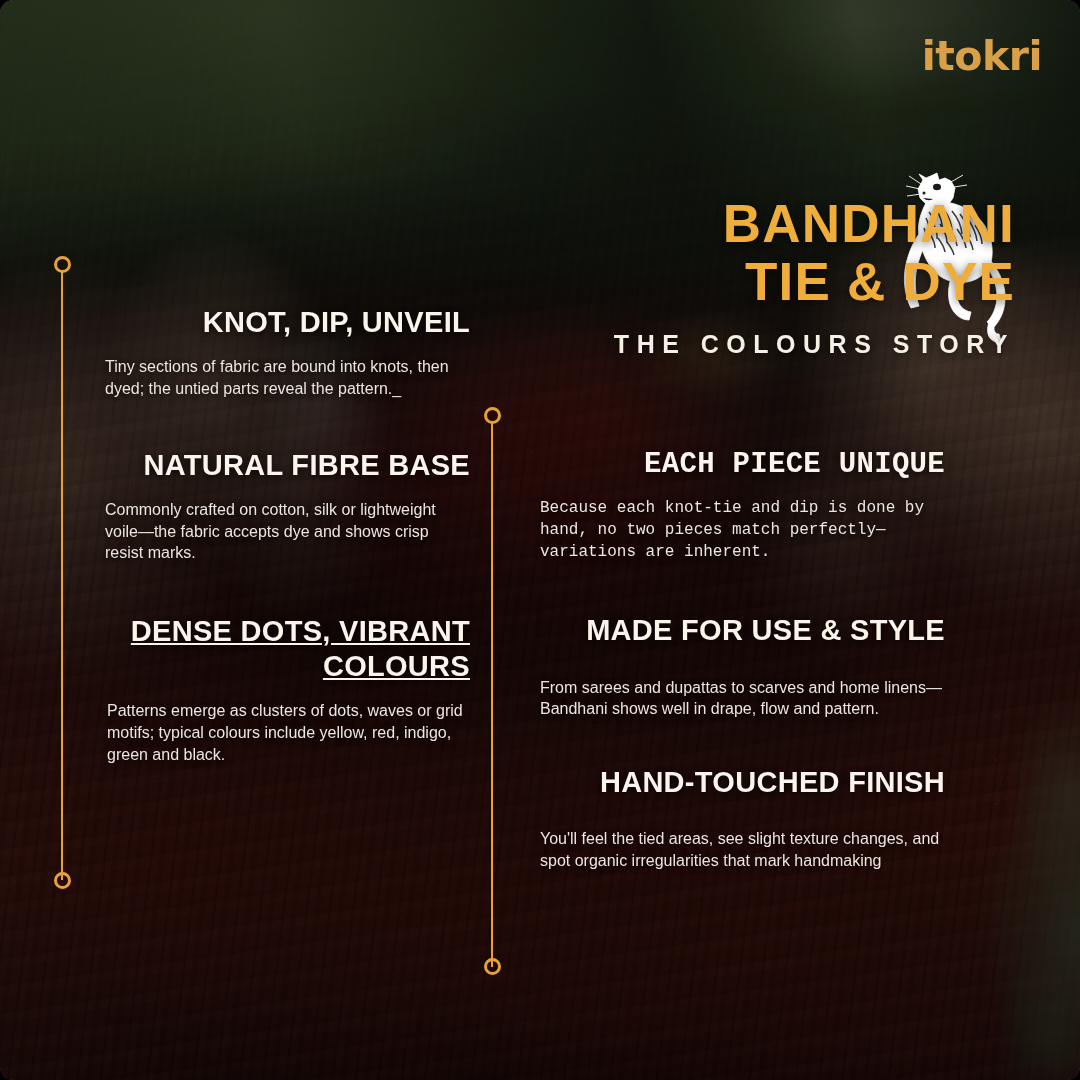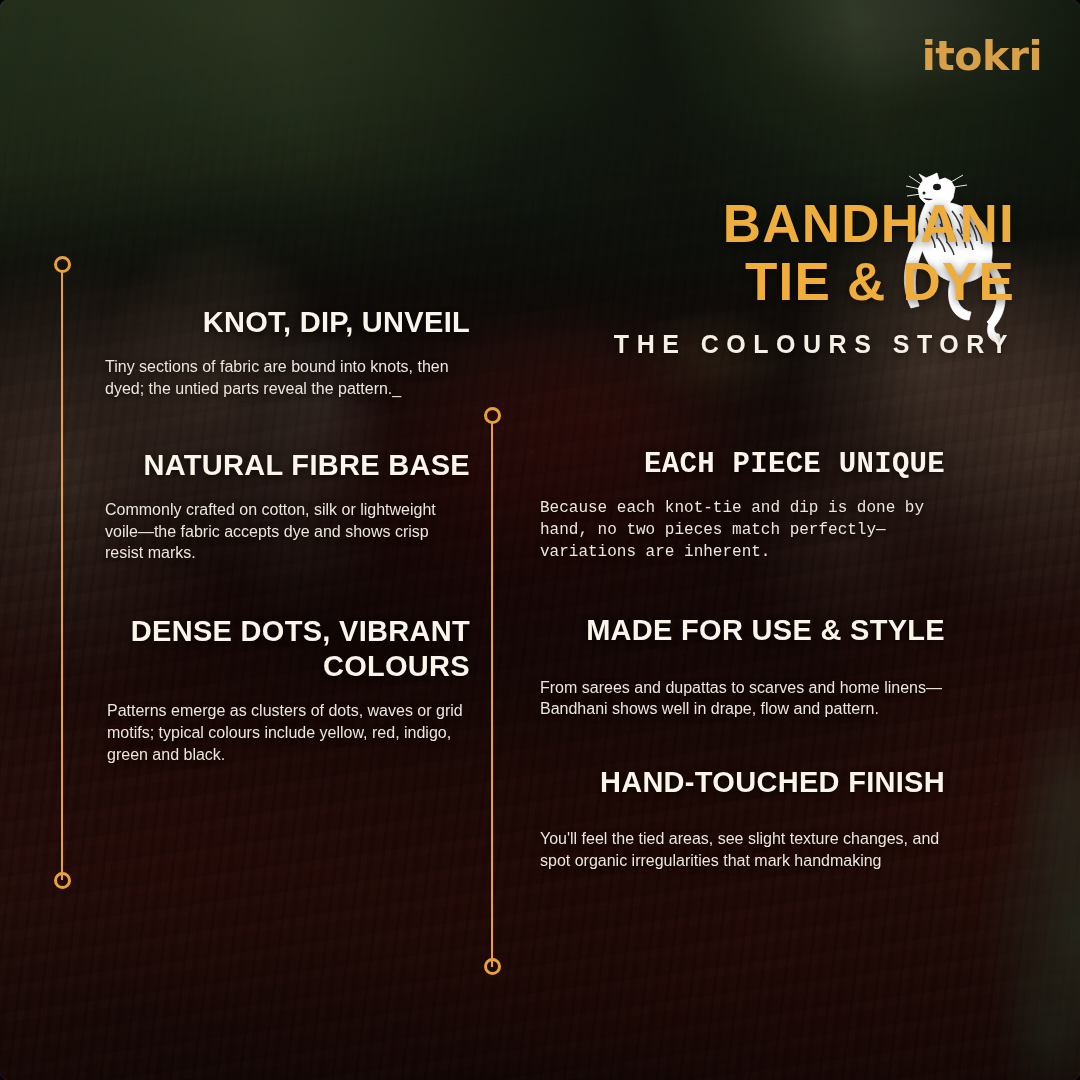--- a/index.html
+++ b/index.html
@@ -9,21 +9,21 @@
   }
   body {
     font-family: "Liberation Sans", sans-serif;
   }
 
   #poster {
     position: relative;
     width: 1080px;
     height: 1080px;
     overflow: hidden;
-    border-radius: 8px;
+    border-radius: 14px;
     background: #6d28d9;
   }
 
   
   .bg-layer {
     position: absolute;
     inset: 0;
     pointer-events: none;
   }
 
@@ -238,21 +238,21 @@
     line-height: 1.35;
     margin: 0;
     text-shadow: 0 2px 7px rgba(0,0,0,0.72);
   }
 
   
   .col-left  .block:nth-child(1) .block-title { margin-left: 1px; }
   .col-left  .block:nth-child(1) { margin-bottom: 48px; }
   .col-left  .block:nth-child(2) .block-title { margin-left: 2px; }
   .col-left  .block:nth-child(2) { margin-bottom: 50px; }
-  .col-left  .block:nth-child(3) .block-title { margin-left: 10px; }
+  .col-left  .block:nth-child(3) .block-title { margin-left: 10px; text-decoration: underline; }
   .col-left  .block:nth-child(3) .block-body  { margin-left: 2px; }
 
   .col-right .block:nth-child(1) { margin-bottom: 50px; font-family: Liberation Mono, monospace; }
   .col-right .block:nth-child(2) { margin-bottom: 45px; }
   .col-right .block:nth-child(2) .block-title { margin-bottom: 28px; }
   .col-right .block:nth-child(3) .block-title { margin-bottom: 28px; }
 </style>
 </head>
 <body>
 

